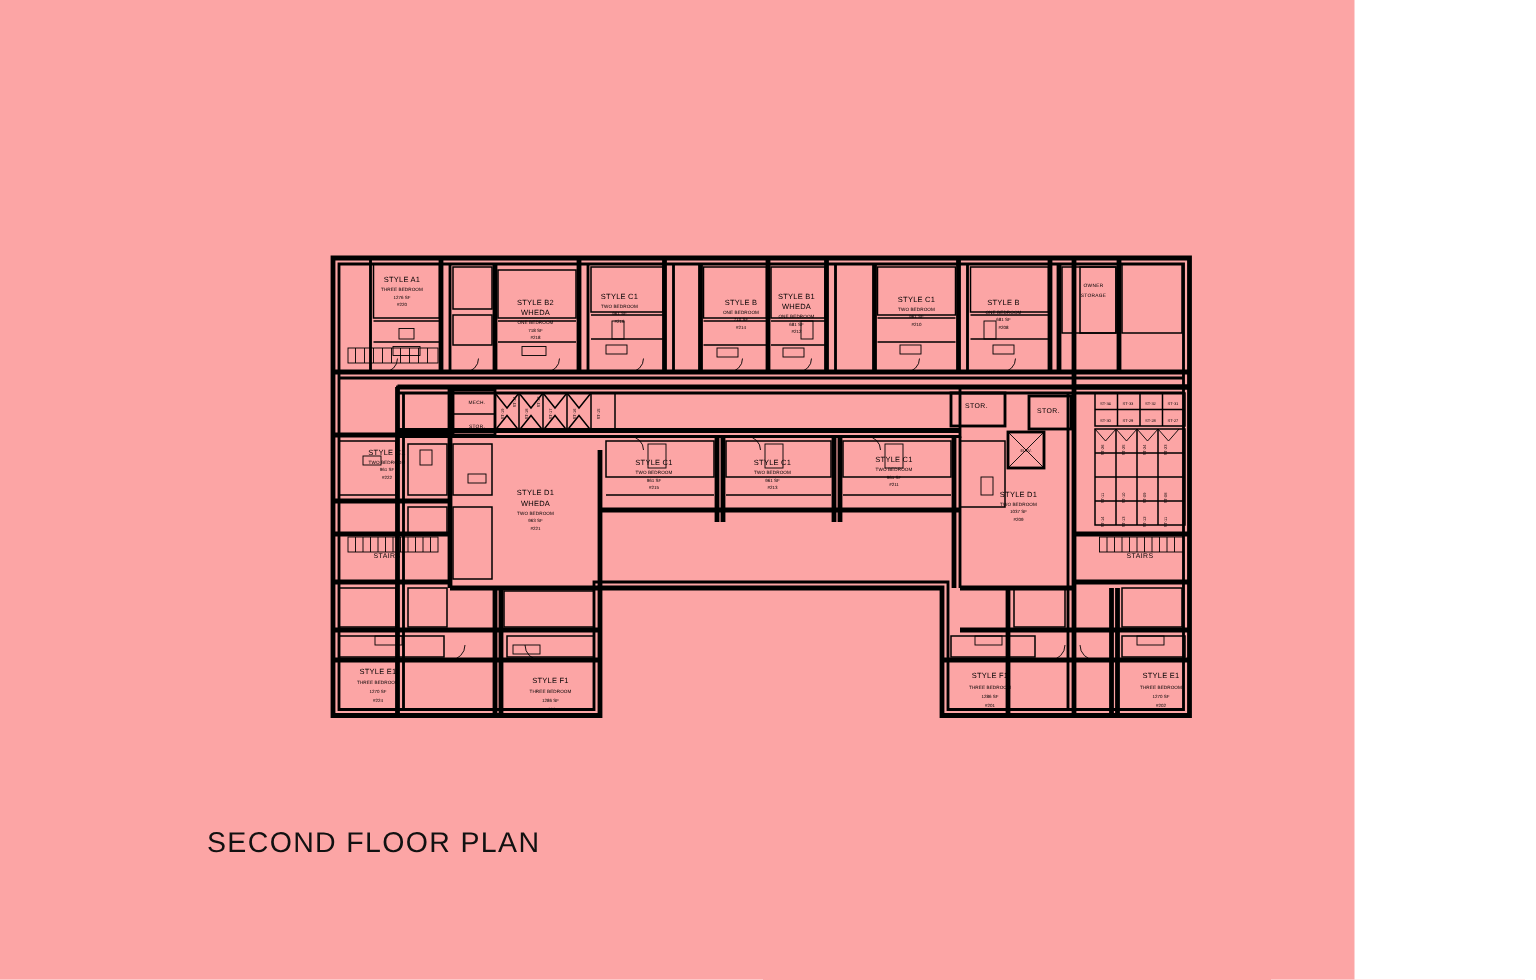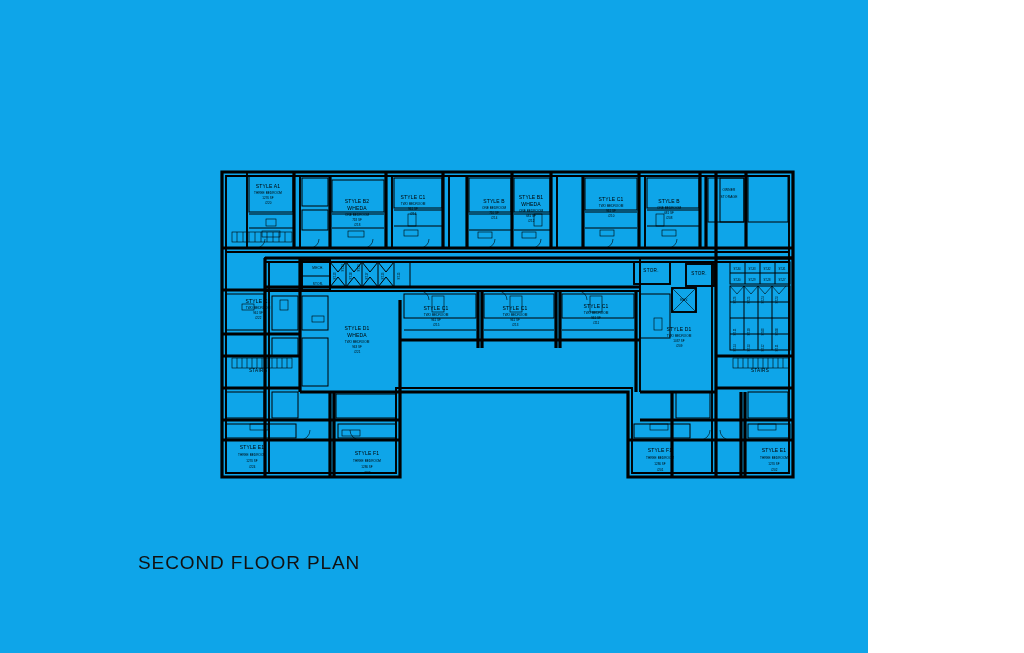--- a/index.html
+++ b/index.html
@@ -1,18 +1,18 @@
 <!DOCTYPE html>
 <html><head>
 <meta charset="utf-8">
 <style>
   html,body{margin:0;padding:0;background:#ffffff;}
   body{width:1024px;height:653px;overflow:hidden;
        font-family:"Liberation Sans", sans-serif;color:#000;}
-  #page{position:relative;width:868px;height:653px;background:#0ea5e9;}
+  #page{position:relative;width:868px;height:653px;background:#fca5a5;padding-left:35px;}
   #plan-title{position:absolute;left:138px;top:552px;font-size:19px;
     letter-spacing:0.9px;font-family:"Liberation Sans", sans-serif;
     font-weight:400;color:#111;}
   svg#floorplan{position:absolute;left:0;top:0;width:1024px;height:653px;}
   .wall{stroke:#000;fill:none;}
   .w-heavy{stroke-width:3.2;}
   .w-med{stroke-width:1.9;}
   .w-thin{stroke-width:1.0;}
   .w-hair{stroke-width:0.6;}
   .unitlabel{font-family:"Liberation Sans", sans-serif;text-anchor:middle;

